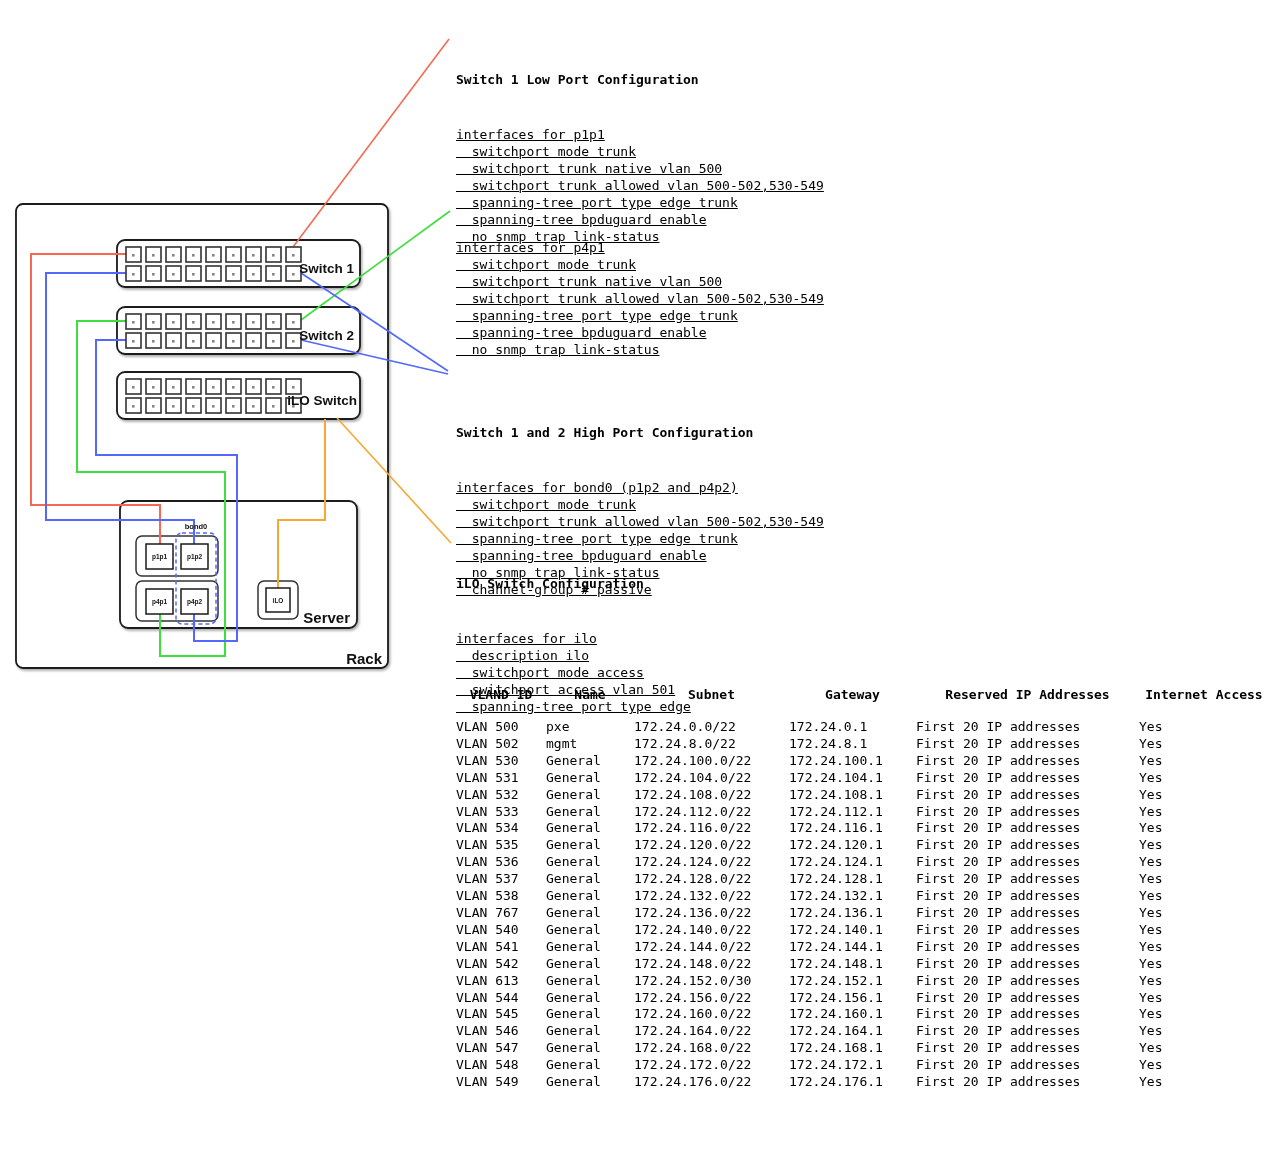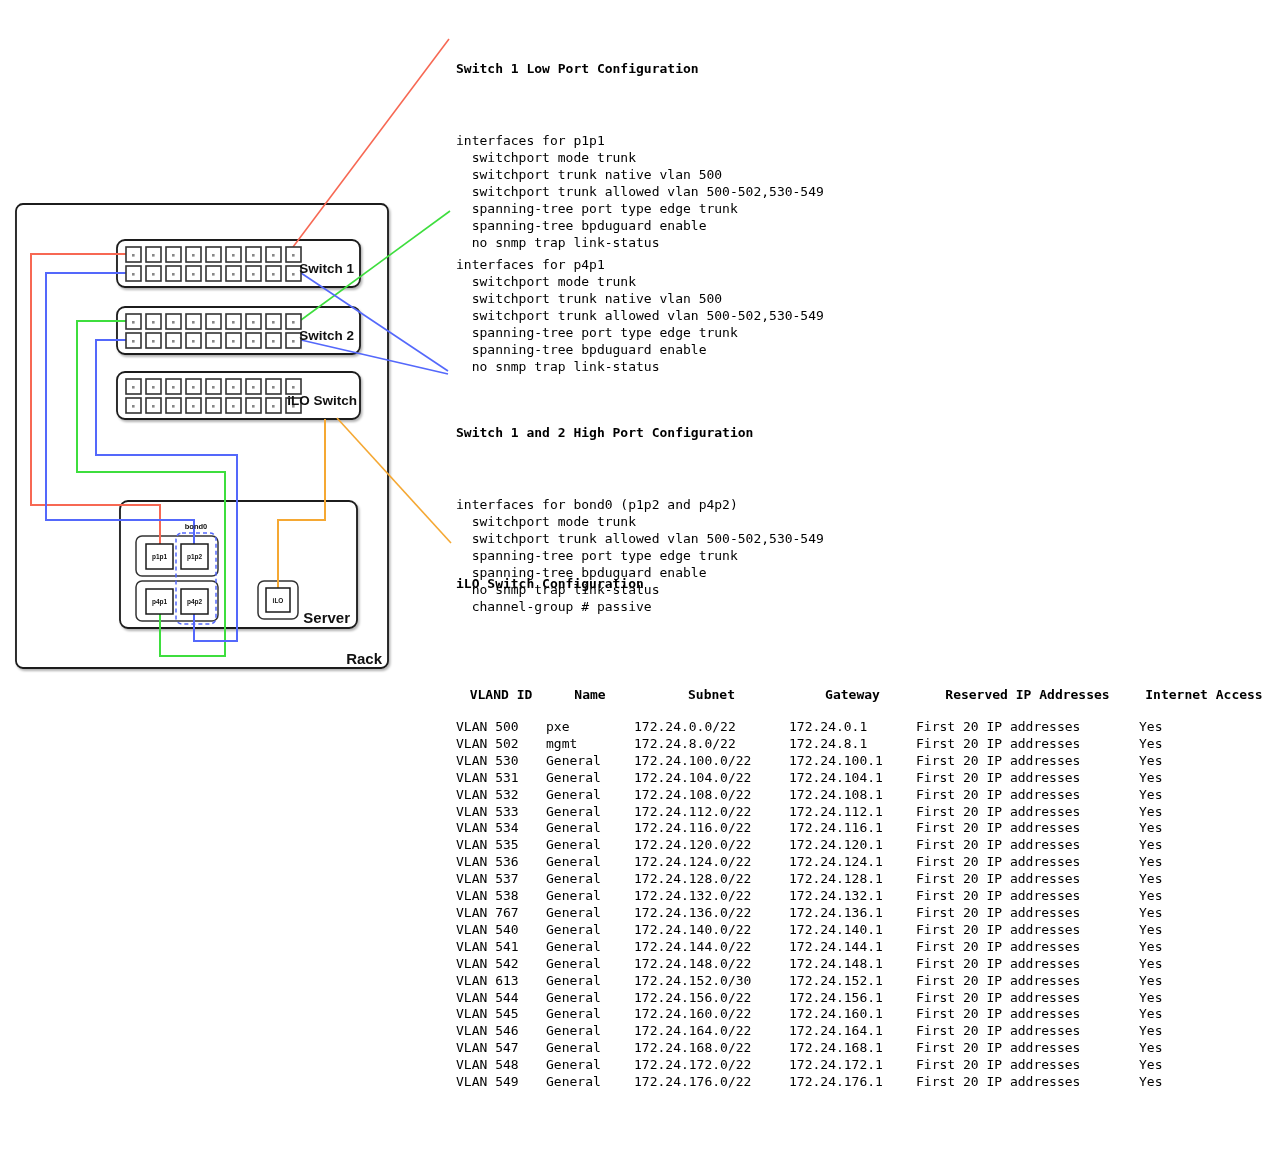--- a/index.html
+++ b/index.html
@@ -2,21 +2,21 @@
 <html><head>
 <meta charset="utf-8">
 <style>
   html,body{margin:0;padding:0;background:#fff;}
   .canvas{position:relative;width:1287px;height:1154px;background:#fff;overflow:hidden;
           font-family:"DejaVu Sans Mono", monospace;color:#000;}
   svg{position:absolute;left:0;top:0;}
   svg text{font-family:"Liberation Sans", sans-serif;font-weight:bold;fill:#111;}
   .cfg-block{position:absolute;left:456px;white-space:pre;}
   .cfg-title{font:bold 13px "DejaVu Sans Mono", monospace;line-height:17px;}
-  .cfg-lines{margin-top:17px;}
+  .cfg-lines{margin-top:0;text-decoration:underline;}
   .cfg-line{font:13px "DejaVu Sans Mono", monospace;line-height:17px;}
   .vlan-table{position:absolute;left:456px;top:686px;border-collapse:collapse;table-layout:fixed;
               white-space:pre;}
   .vlan-table th{font:bold 13px "DejaVu Sans Mono", monospace;text-align:center;
                  line-height:17px;padding:0 0 16px 0;}
   .vlan-table td{font:13px "DejaVu Sans Mono", monospace;line-height:16.9px;padding:0;}
 </style>
 </head>
 <body>
 
@@ -95,36 +95,37 @@
     <text x="196" y="529" font-size="7.5" text-anchor="middle">bond0</text>
     <text x="159.5" y="559" font-size="6.5" text-anchor="middle">p1p1</text>
     <text x="194.5" y="559" font-size="6.5" text-anchor="middle">p1p2</text>
     <text x="159.5" y="604" font-size="6.5" text-anchor="middle">p4p1</text>
     <text x="194.5" y="604" font-size="6.5" text-anchor="middle">p4p2</text>
     <text x="278" y="603" font-size="6.5" text-anchor="middle">iLO</text>
     <text x="350" y="623" font-size="15" text-anchor="end">Server</text>
     <text x="382" y="664" font-size="15" text-anchor="end">Rack</text>
   </svg>
 
-  <div class="cfg-block" style="top:22px">
+  <div class="cfg-block" style="top:33px">
     <div class="cfg-title">Switch 1 Low Port Configuration</div>
     <div class="cfg-lines"><div class="cfg-line">interfaces for p1p1</div><div class="cfg-line">  switchport mode trunk</div><div class="cfg-line">  switchport trunk native vlan 500</div><div class="cfg-line">  switchport trunk allowed vlan 500-502,530-549</div><div class="cfg-line">  spanning-tree port type edge trunk</div><div class="cfg-line">  spanning-tree bpduguard enable</div><div class="cfg-line">  no snmp trap link-status</div></div>
   </div>
 
   <div class="cfg-block" style="top:201px">
     <div class="cfg-lines"><div class="cfg-line">interfaces for p4p1</div><div class="cfg-line">  switchport mode trunk</div><div class="cfg-line">  switchport trunk native vlan 500</div><div class="cfg-line">  switchport trunk allowed vlan 500-502,530-549</div><div class="cfg-line">  spanning-tree port type edge trunk</div><div class="cfg-line">  spanning-tree bpduguard enable</div><div class="cfg-line">  no snmp trap link-status</div></div>
   </div>
 
   <div class="cfg-block" style="top:386px">
     <div class="cfg-title">Switch 1 and 2 High Port Configuration</div>
     <div class="cfg-lines"><div class="cfg-line">interfaces for bond0 (p1p2 and p4p2)</div><div class="cfg-line">  switchport mode trunk</div><div class="cfg-line">  switchport trunk allowed vlan 500-502,530-549</div><div class="cfg-line">  spanning-tree port type edge trunk</div><div class="cfg-line">  spanning-tree bpduguard enable</div><div class="cfg-line">  no snmp trap link-status</div><div class="cfg-line">  channel-group # passive</div></div>
   </div>
 
   <div class="cfg-block" style="top:537px">
     <div class="cfg-title">iLO Switch Configuration</div>
+    <div class="cfg-lines"><div class="cfg-line">interfaces for ilo</div><div class="cfg-line">  description ilo</div><div class="cfg-line">  switchport mode access</div><div class="cfg-line">  switchport access vlan 501</div><div class="cfg-line">  spanning-tree port type edge</div></div>
   </div>
 
   <table class="vlan-table">
     <colgroup>
       <col style="width:90px"><col style="width:88px"><col style="width:155px">
       <col style="width:127px"><col style="width:223px"><col style="width:130px">
     </colgroup>
     <thead>
       <tr>
         <th>VLAND ID</th>

